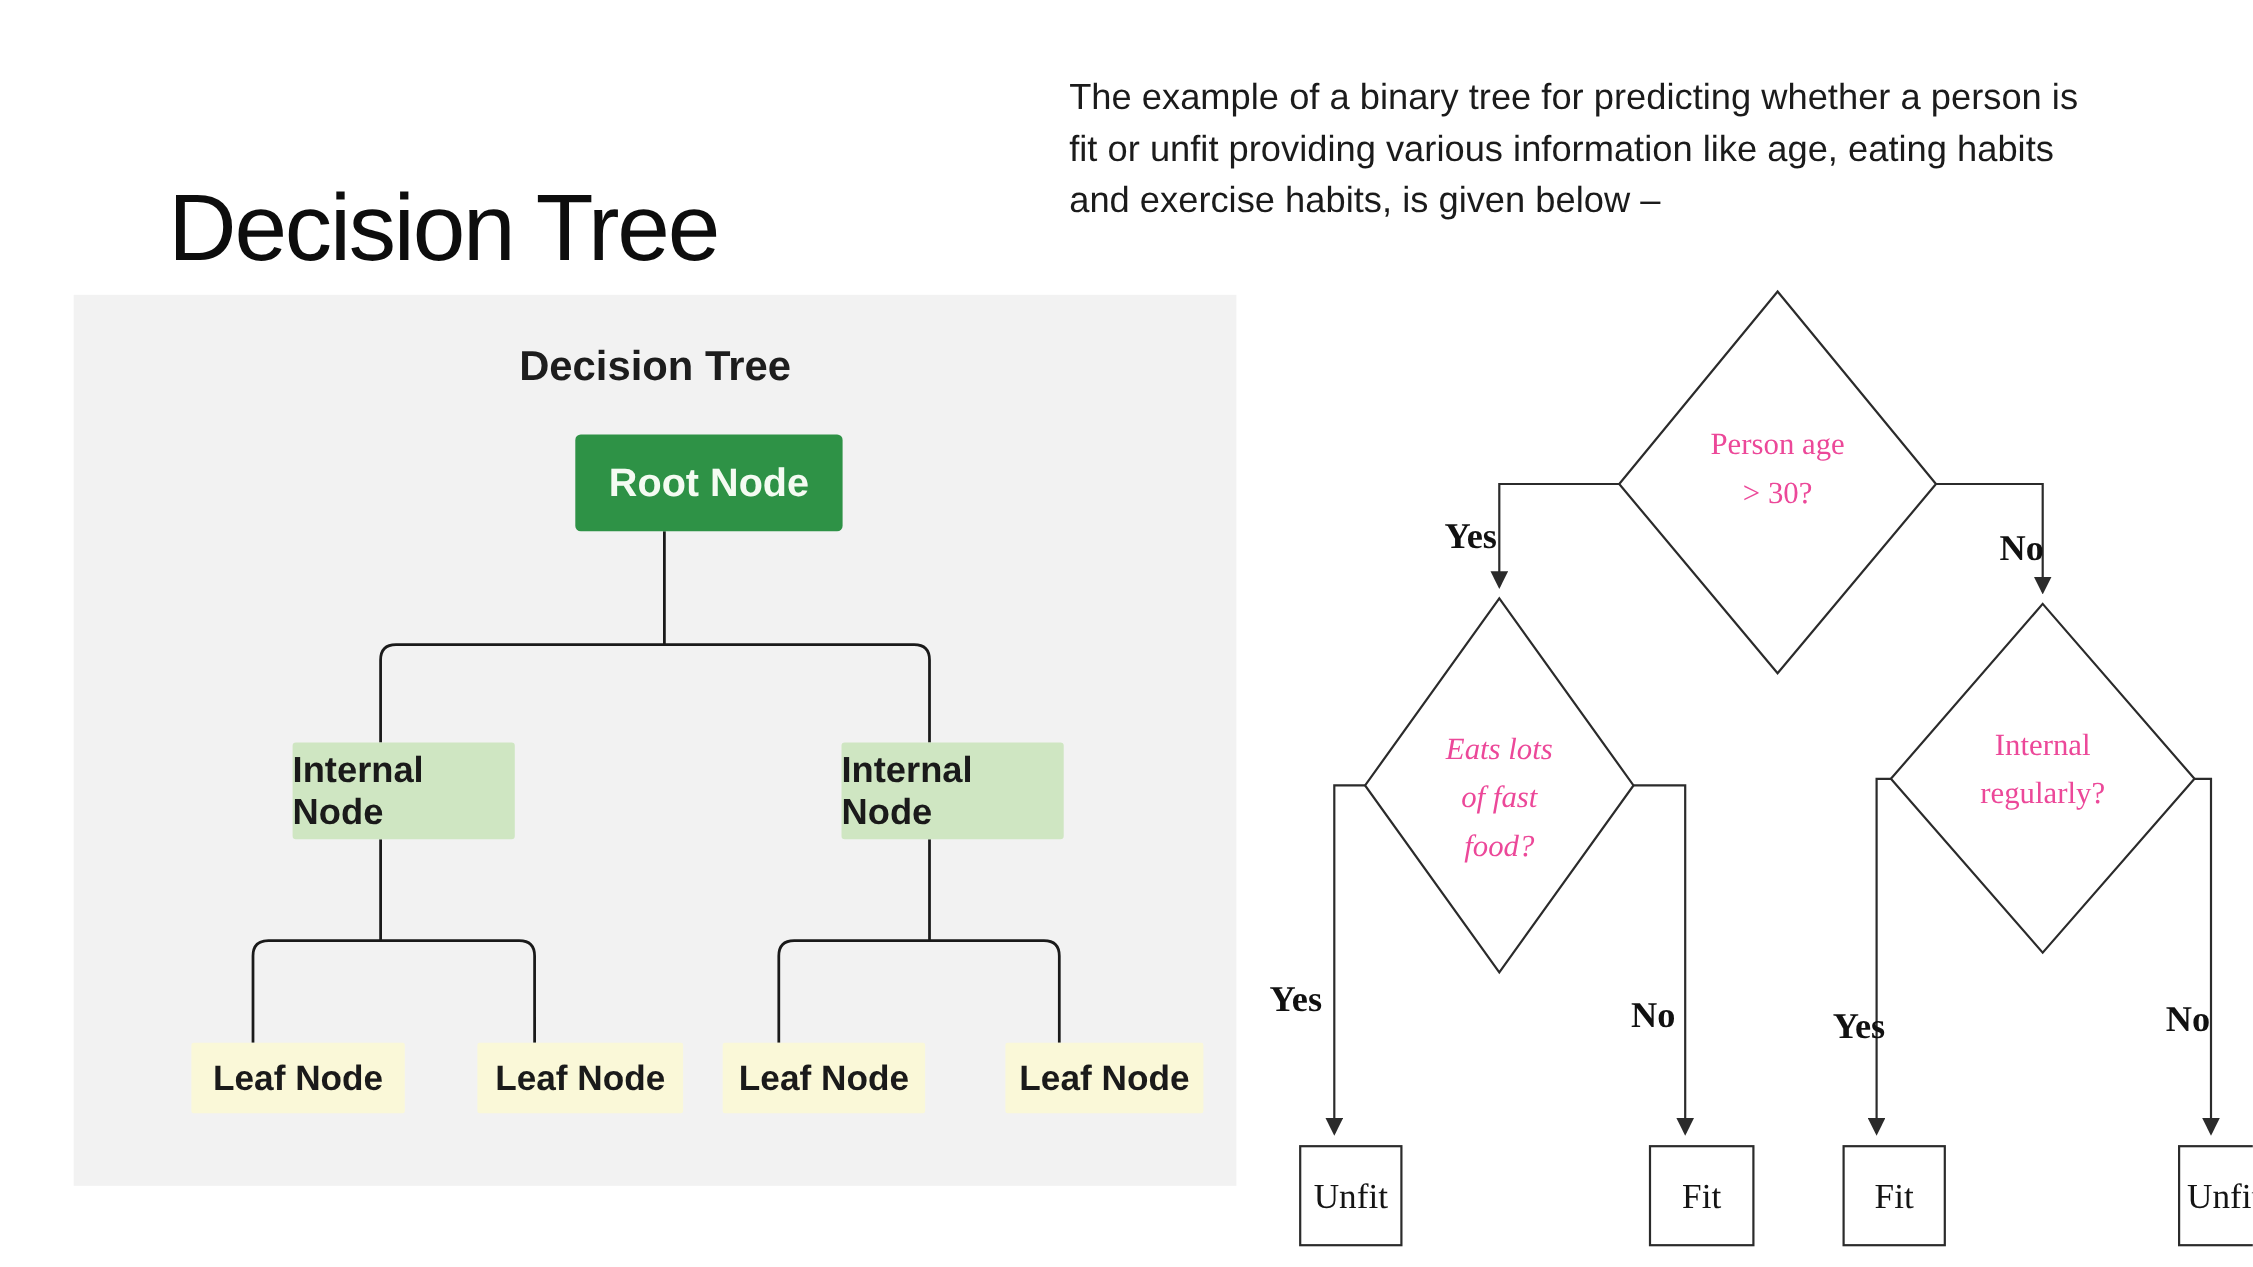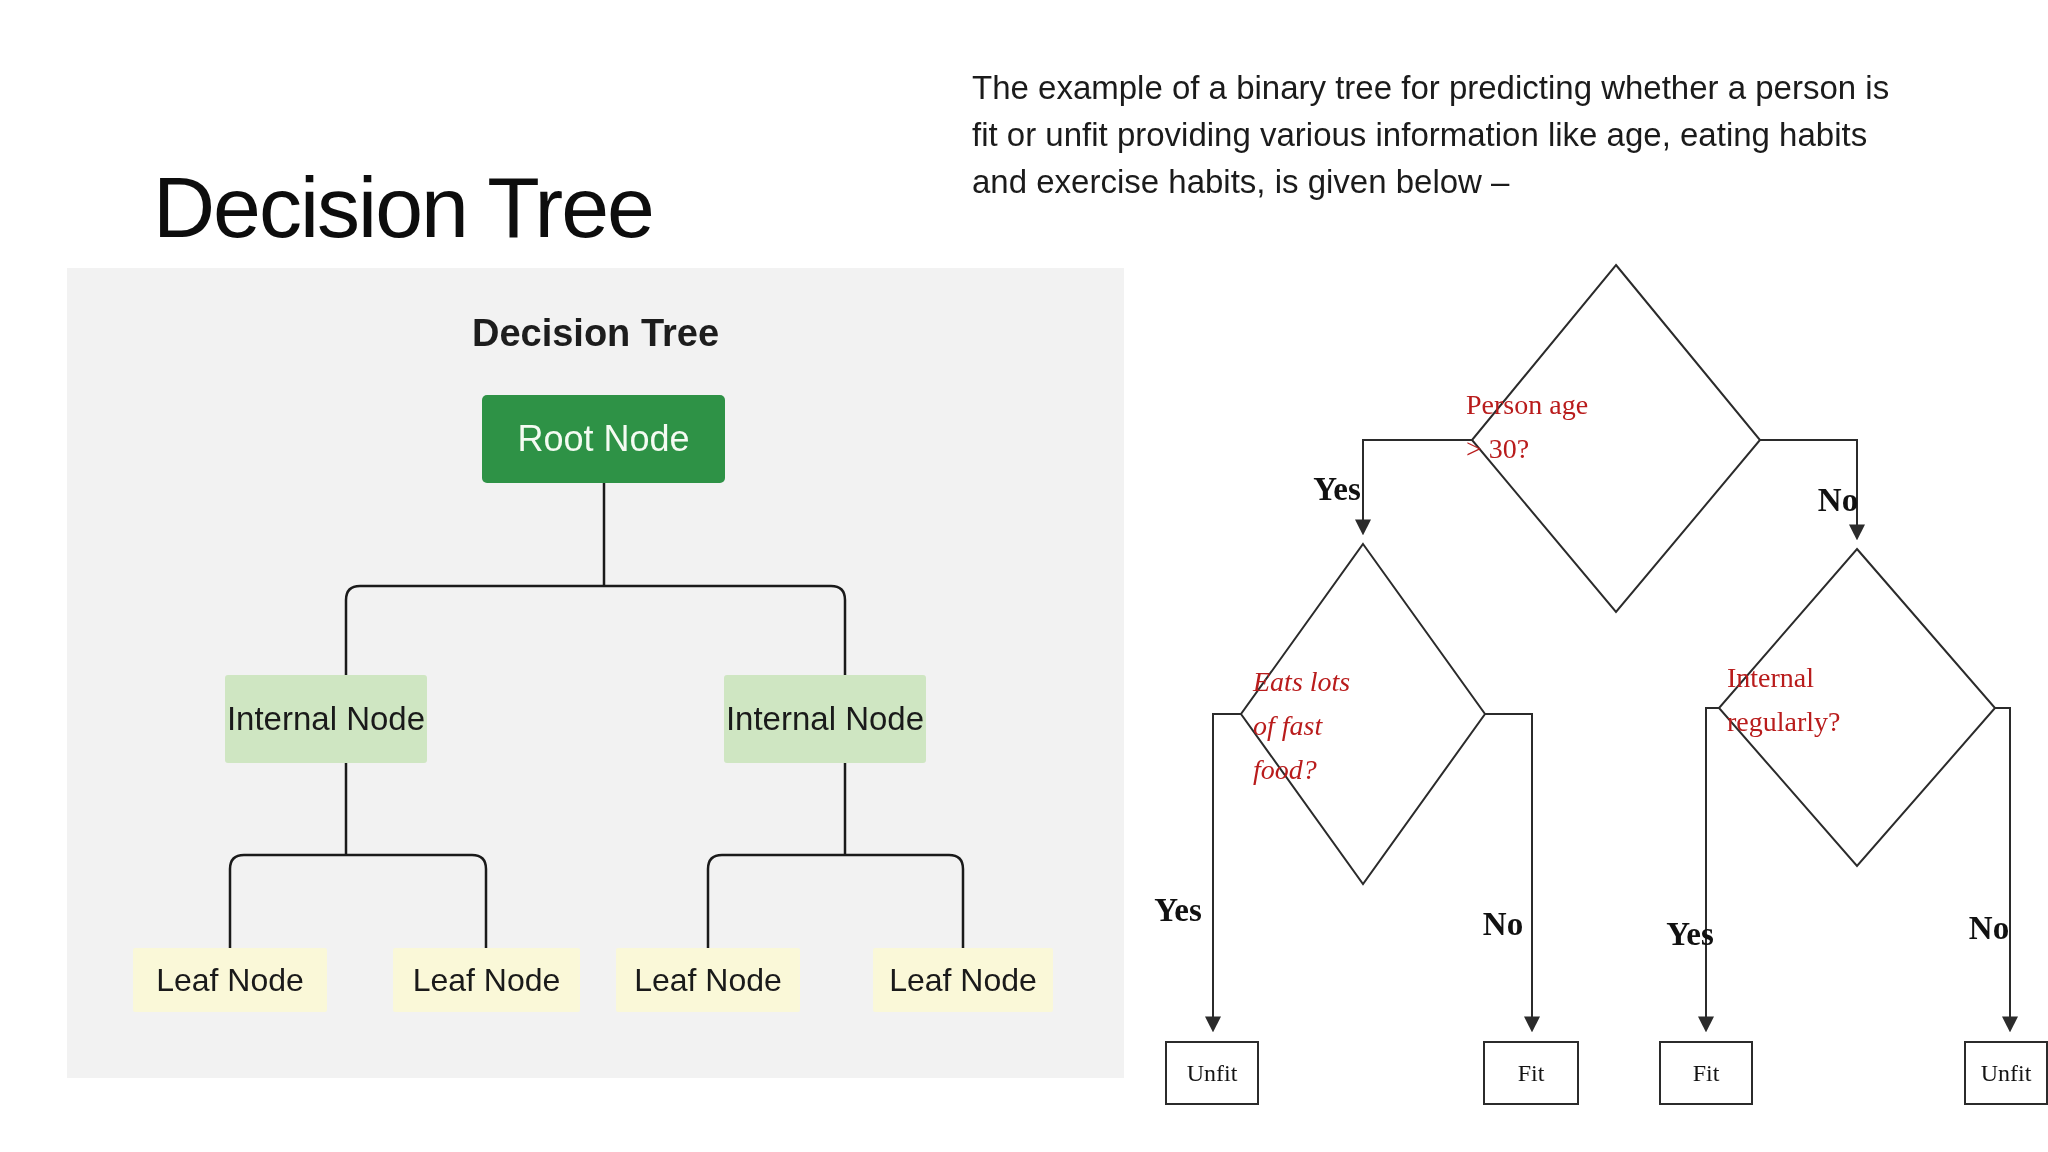--- a/index.html
+++ b/index.html
@@ -22,53 +22,53 @@
   #panel{
     position:absolute;left:67px;top:268px;width:1057px;height:810px;
     background:#f2f2f2;
   }
   #panel-title{
     position:absolute;left:0;top:44px;width:100%;
     text-align:center;font-size:38px;font-weight:700;color:#1d1d1d;
   }
   .node{
     position:absolute;display:flex;align-items:center;justify-content:center;
-    font-weight:400;color:#1a1a1a;text-align:left;
+    font-weight:700;color:#1a1a1a;text-align:left;margin-left:41px;
   }
   .root-node{
     left:415px;top:127px;width:243px;height:88px;
     background:#2e9246;color:#f4fbf2;font-size:36px;border-radius:5px;
   }
   .internal-node{background:#cfe6c2;font-size:33px;border-radius:3px;
     top:407px;width:202px;height:88px;}
   #internal-left{left:158px;}
   #internal-right{left:657px;}
   .leaf-node{background:#faf8d8;font-size:32px;border-radius:2px;
     top:680px;height:64px;}
   #leaf-1{left:66px;width:194px;}
   #leaf-2{left:326px;width:187px;}
   #leaf-3{left:549px;width:184px;}
   #leaf-4{left:806px;width:180px;}
   
   svg{position:absolute;left:0;top:0;}
   .q-text{
-    position:absolute;white-space:pre-line;
+    position:absolute;text-align:center;white-space:pre-line;
     font-family:"Liberation Serif",serif;font-size:28px;line-height:44px;
-    color:#b91c1c;
+    color:#ec4899;
   }
   .edge-label{
     position:absolute;transform:translate(-50%,-50%);
     font-family:"Liberation Serif",serif;font-weight:700;font-size:33px;
     color:#111;white-space:nowrap;
   }
   .outcome-box{
-    position:absolute;top:1041px;height:64px;
+    position:absolute;top:1041px;height:92px;
     border:2px solid #2b2b2b;background:#fff;box-sizing:border-box;
     display:flex;align-items:center;justify-content:center;
-    font-family:"Liberation Serif",serif;font-size:24px;color:#141414;
+    font-family:"Liberation Serif",serif;font-size:32px;color:#141414;margin-left:16px;
   }
   #outcome-1{left:1165px;width:94px;}
   #outcome-2{left:1483px;width:96px;}
   #outcome-3{left:1659px;width:94px;}
   #outcome-4{left:1964px;width:84px;}
 </style>
 </head>
 <body>
 
 <h1 id="page-title">Decision Tree</h1>

